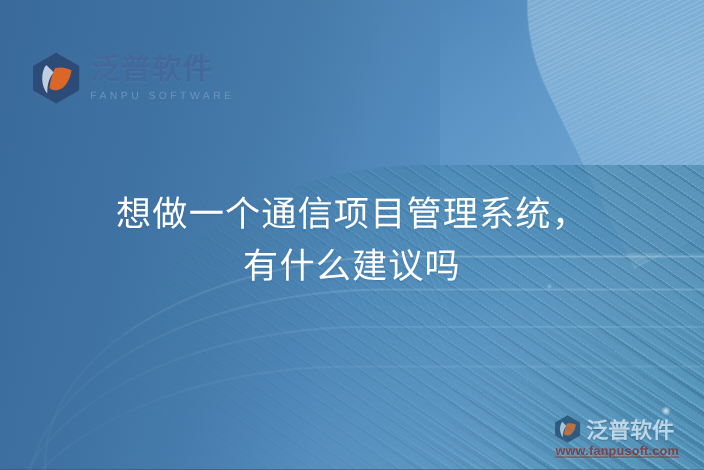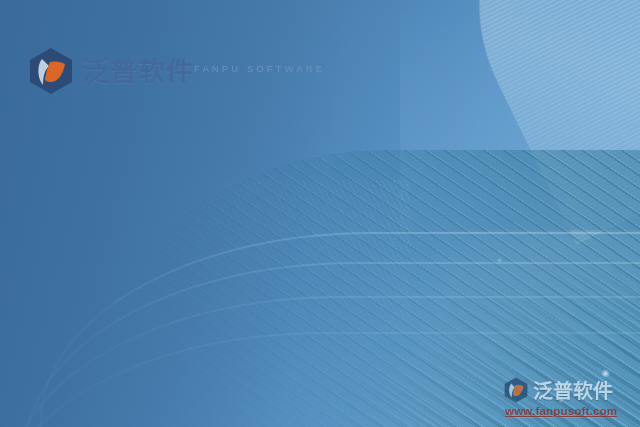--- a/index.html
+++ b/index.html
@@ -137,21 +137,21 @@
   
   .logo{
     position:absolute;
     left:28px; top:47px;
     display:flex;
     align-items:center;
     gap:8px;
     opacity:.92;
   }
   .logo-mark{width:46px;height:48px;flex:0 0 auto;display:block;}
-  .logo-text{display:flex;flex-direction:row;line-height:1;}
+  .logo-text{display:flex;flex-direction:column;line-height:1;}
   .logo-cn{
     font-family:"DejaVu Sans", sans-serif;
     font-size:27px;
     font-weight:700;
     letter-spacing:1px;
     color:#44699a;
     text-shadow:0 1px 0 rgba(255,255,255,.07);
   }
   .logo-en{
     margin-top:6px;
@@ -233,20 +233,22 @@
       <path d="M14,12 C9,18 9,31 15,38 C15,31 16,24 21,19 Z" fill="#d8e4f0" opacity="0.92"></path>
       <path d="M22,15 C30,13 37,17 37,17 C37,17 35,30 27,34 C21,37 17,33 17,33 C18,23 22,15 22,15 Z" fill="#e8661e"></path>
       <path d="M17,33 C17,33 21,37 27,34 C22,36 19,35 17,33 Z" fill="#c4531a"></path>
     </svg>
     <span class="logo-text">
       <span class="logo-cn">泛普软件</span>
       <span class="logo-en">FANPU SOFTWARE</span>
     </span>
   </div>
 
+  <div class="headline">想做一个通信项目管理系统，
+有什么建议吗</div>
 
   <div class="watermark">
     <div class="wm-row">
       <svg class="wm-mark" viewBox="0 0 46 48">
         <polygon points="23,1 44,13 44,35 23,47 2,35 2,13" fill="#1d4468" opacity="0.9"></polygon>
         <path d="M14,12 C9,18 9,31 15,38 C15,31 16,24 21,19 Z" fill="#cfe2ee" opacity="0.9"></path>
         <path d="M22,15 C30,13 37,17 37,17 C37,17 35,30 27,34 C21,37 17,33 17,33 C18,23 22,15 22,15 Z" fill="#e06a22" opacity="0.92"></path>
       </svg>
       <span class="wm-cn">泛普软件</span>
     </div>

